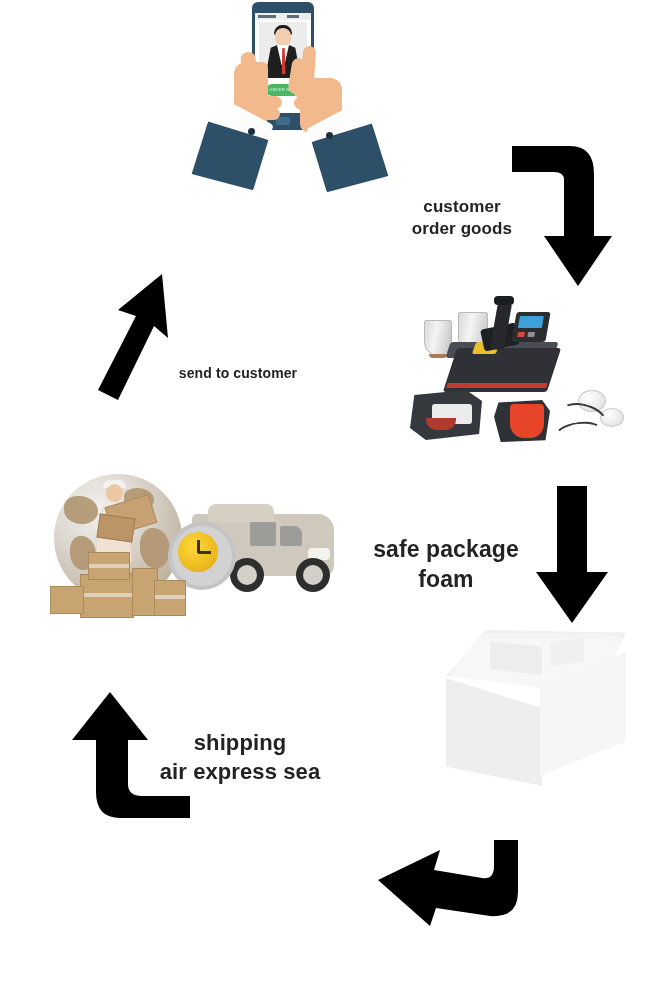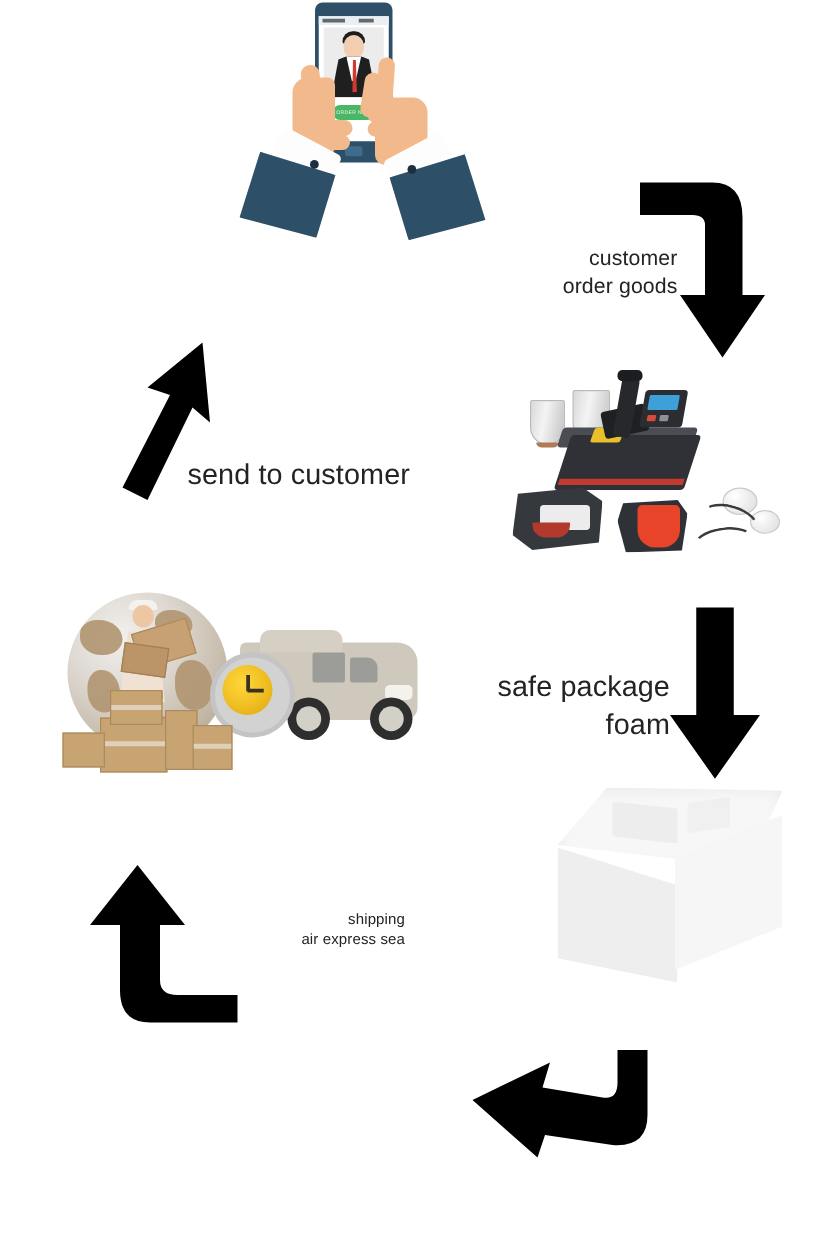--- a/index.html
+++ b/index.html
@@ -1,21 +1,21 @@
 <!DOCTYPE html>
 <html><head>
 <meta charset="utf-8">
 <style>
   html,body{margin:0;padding:0;background:#ffffff;}
   body{width:666px;height:1000px;position:relative;overflow:hidden;
        font-family:"Liberation Sans","DejaVu Sans",sans-serif;}
   .stage{position:absolute;inset:0;width:666px;height:1000px;background:#fff;}
 
-  .lbl{position:absolute;color:#232323;font-weight:normal;letter-spacing:.1px;
-       line-height:1.32;white-space:pre-line;text-align:right;}
+  .lbl{position:absolute;color:#232323;font-weight:bold;letter-spacing:.1px;
+       line-height:1.32;white-space:pre-line;text-align:center;}
 
   
   .node{position:absolute;}
 
   
   #phone-node{left:190px;top:0px;width:200px;height:200px;}
   .hand-l,.hand-r{position:absolute;}
   .sleeve{position:absolute;background:#2d4f68;}
   .cuff{position:absolute;background:#fdfdfd;}
   .palm{position:absolute;background:#f2b98c;}
@@ -295,21 +295,21 @@
 
   <div class="arrow" style="left:96px;top:272px;">
     <svg width="90" height="130" viewBox="0 0 90 130">
       <path d="M66 2 L72 66 L58 54 L22 128 L2 118 L40 44 L22 38 Z" fill="#000"></path>
     </svg>
   </div>
 
   <div class="lbl" style="left:382px;top:196px;width:160px;font-size:17px;">customer
 order goods</div>
 
-  <div class="lbl" style="left:148px;top:364px;width:180px;font-size:23px;">send to customer</div>
+  <div class="lbl" style="left:148px;top:364px;width:180px;font-size:14px;">send to customer</div>
 
   <div class="lbl" style="left:356px;top:534px;width:180px;font-size:23px;">safe package foam</div>
 
-  <div class="lbl" style="left:134px;top:728px;width:190px;font-size:12px;">shipping
+  <div class="lbl" style="left:145px;top:728px;width:190px;font-size:22px;">shipping
 air express sea</div>
 
 
 </div>
 
 </body></html>

